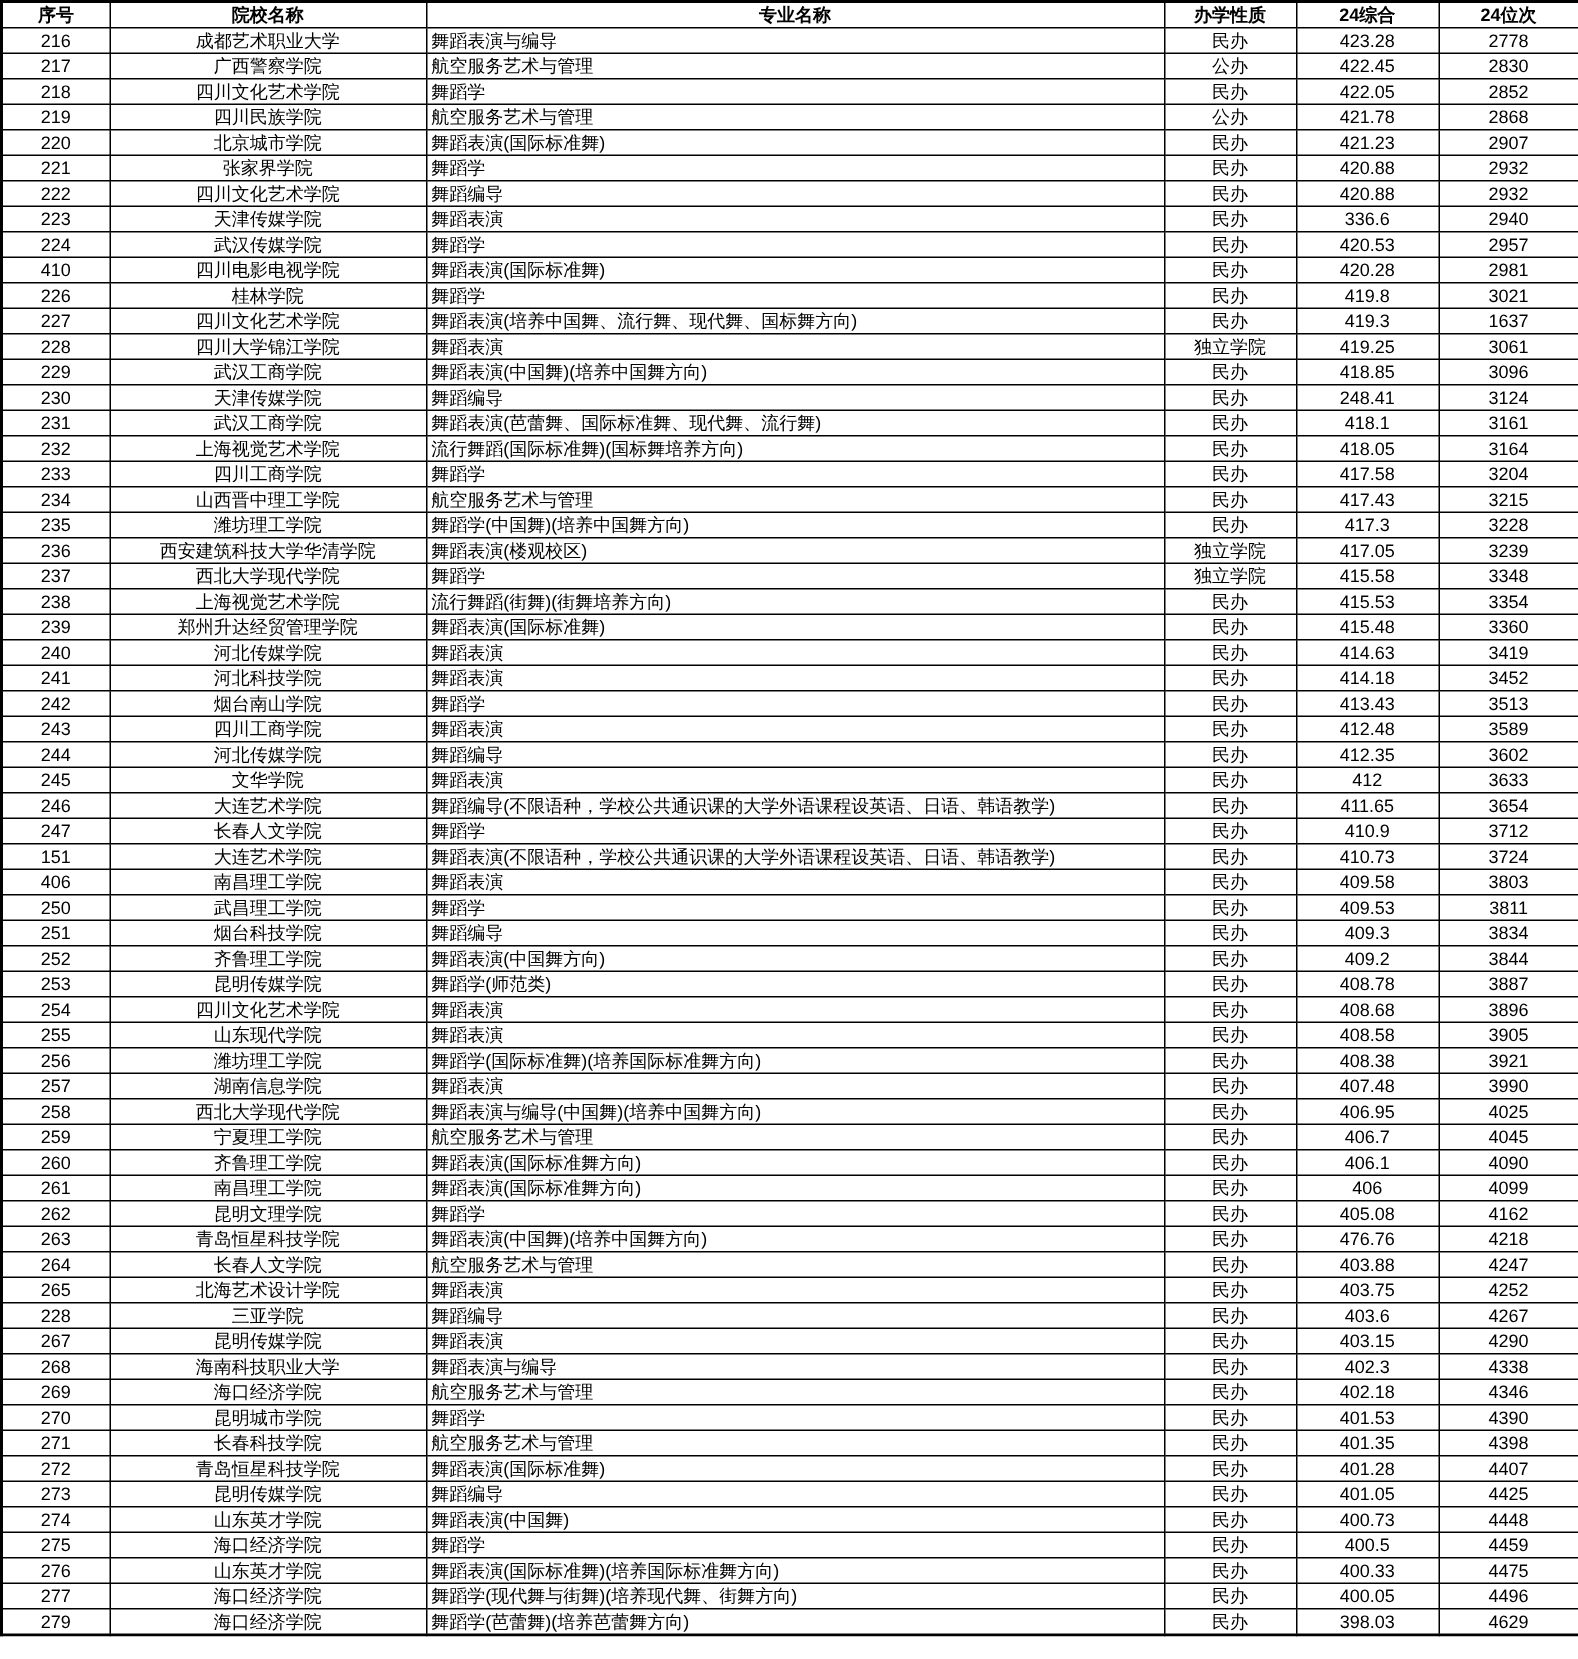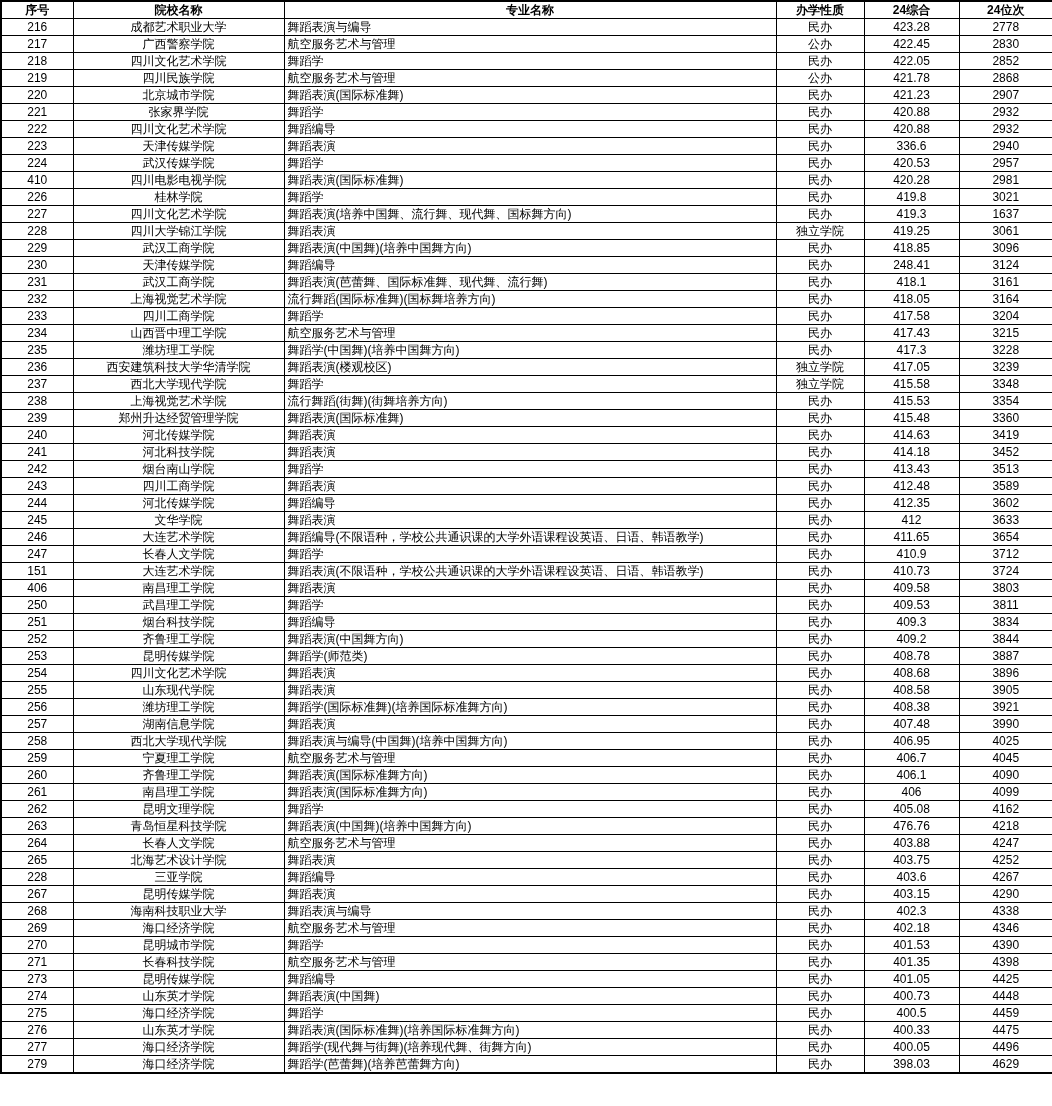--- a/index.html
+++ b/index.html
@@ -504,20 +504,28 @@
         </tr>
         <tr>
           <td class="col-seq">271</td>
           <td class="col-school">长春科技学院</td>
           <td class="col-major">航空服务艺术与管理</td>
           <td class="col-type">民办</td>
           <td class="col-score">401.35</td>
           <td class="col-rank">4398</td>
         </tr>
         <tr>
+          <td class="col-seq">272</td>
+          <td class="col-school">青岛恒星科技学院</td>
+          <td class="col-major">舞蹈表演(国际标准舞)</td>
+          <td class="col-type">民办</td>
+          <td class="col-score">401.28</td>
+          <td class="col-rank">4407</td>
+        </tr>
+        <tr>
           <td class="col-seq">273</td>
           <td class="col-school">昆明传媒学院</td>
           <td class="col-major">舞蹈编导</td>
           <td class="col-type">民办</td>
           <td class="col-score">401.05</td>
           <td class="col-rank">4425</td>
         </tr>
         <tr>
           <td class="col-seq">274</td>
           <td class="col-school">山东英才学院</td>

